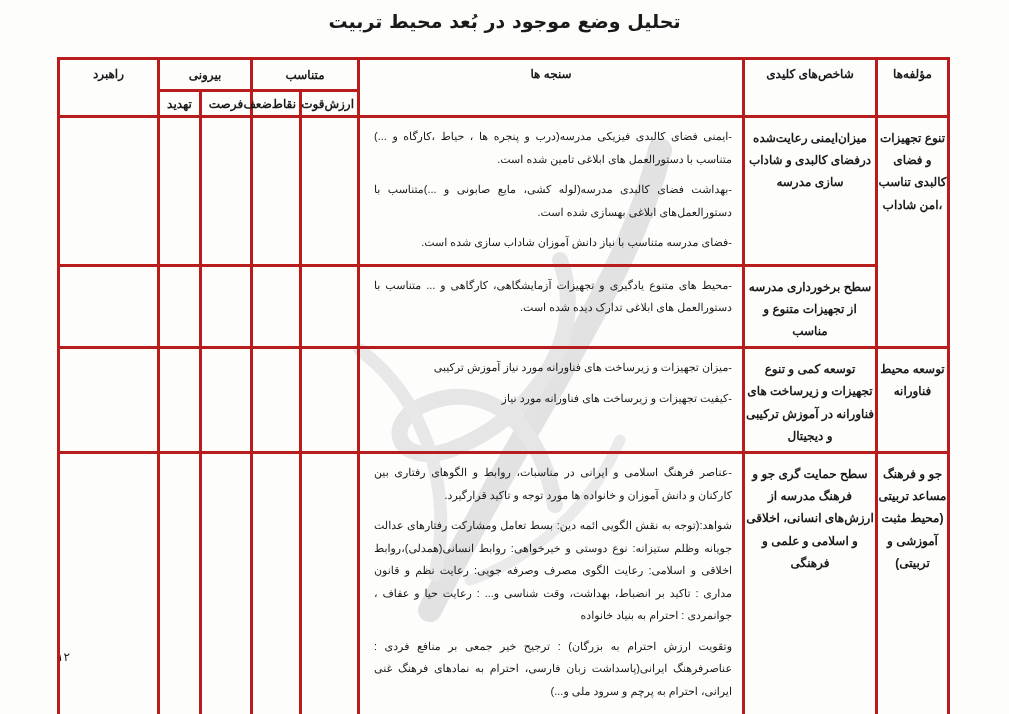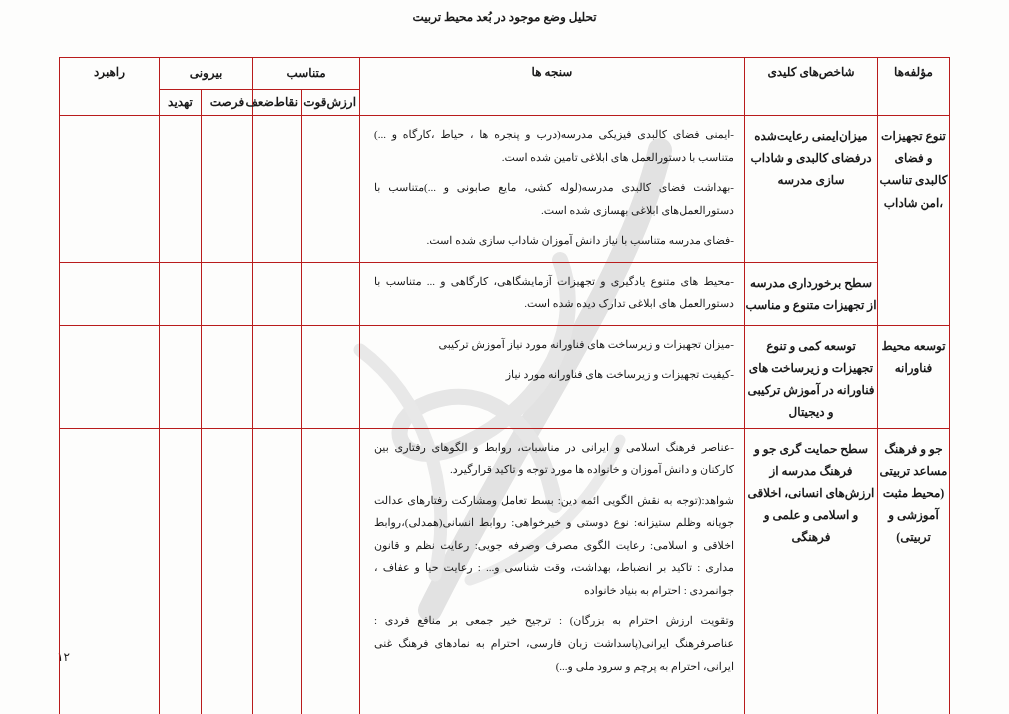--- a/index.html
+++ b/index.html
@@ -3,35 +3,35 @@
 <meta charset="utf-8">
 <style>
   html,body{margin:0;padding:0;}
   body{
     width:1009px;height:714px;position:relative;overflow:hidden;
     background:#fdfdfc;color:#1a1a1a;
     font-family:"DejaVu Sans", sans-serif;
   }
   .page-title{
     position:absolute;top:10px;left:0;width:1009px;
-    text-align:center;font-weight:bold;font-size:12px;
-    direction:rtl;letter-spacing:0;font-family:Liberation Serif, serif;
+    text-align:center;font-weight:bold;font-size:19px;
+    direction:rtl;letter-spacing:0;
   }
   .watermark{
     position:absolute;left:230px;top:110px;width:500px;height:540px;
     z-index:0;pointer-events:none;
   }
   table.analysis{
     position:absolute;top:57px;right:59px;width:890px;
     border-collapse:collapse;table-layout:fixed;direction:rtl;
     z-index:1;background:transparent;
   }
   table.analysis th, table.analysis td{
-    border:1px solid #b91c1c;background:transparent;
-    font-family:Liberation Serif, serif;
+    border:3px solid #b91c1c;background:transparent;
+    font-family:Liberation Sans, sans-serif;
   }
   tr.h1{height:32px}
   tr.h2{height:26px}
   tr.ra1{height:100px}
   tr.ra2{height:50px}
   tr.rb{height:68px}
   tr.rc{height:306px}
   th{font-weight:bold;font-size:12px;text-align:center;vertical-align:middle;padding:2px 3px;}
   th.span-top{vertical-align:top;padding-top:7px;}
   td.comp, td.ind{

